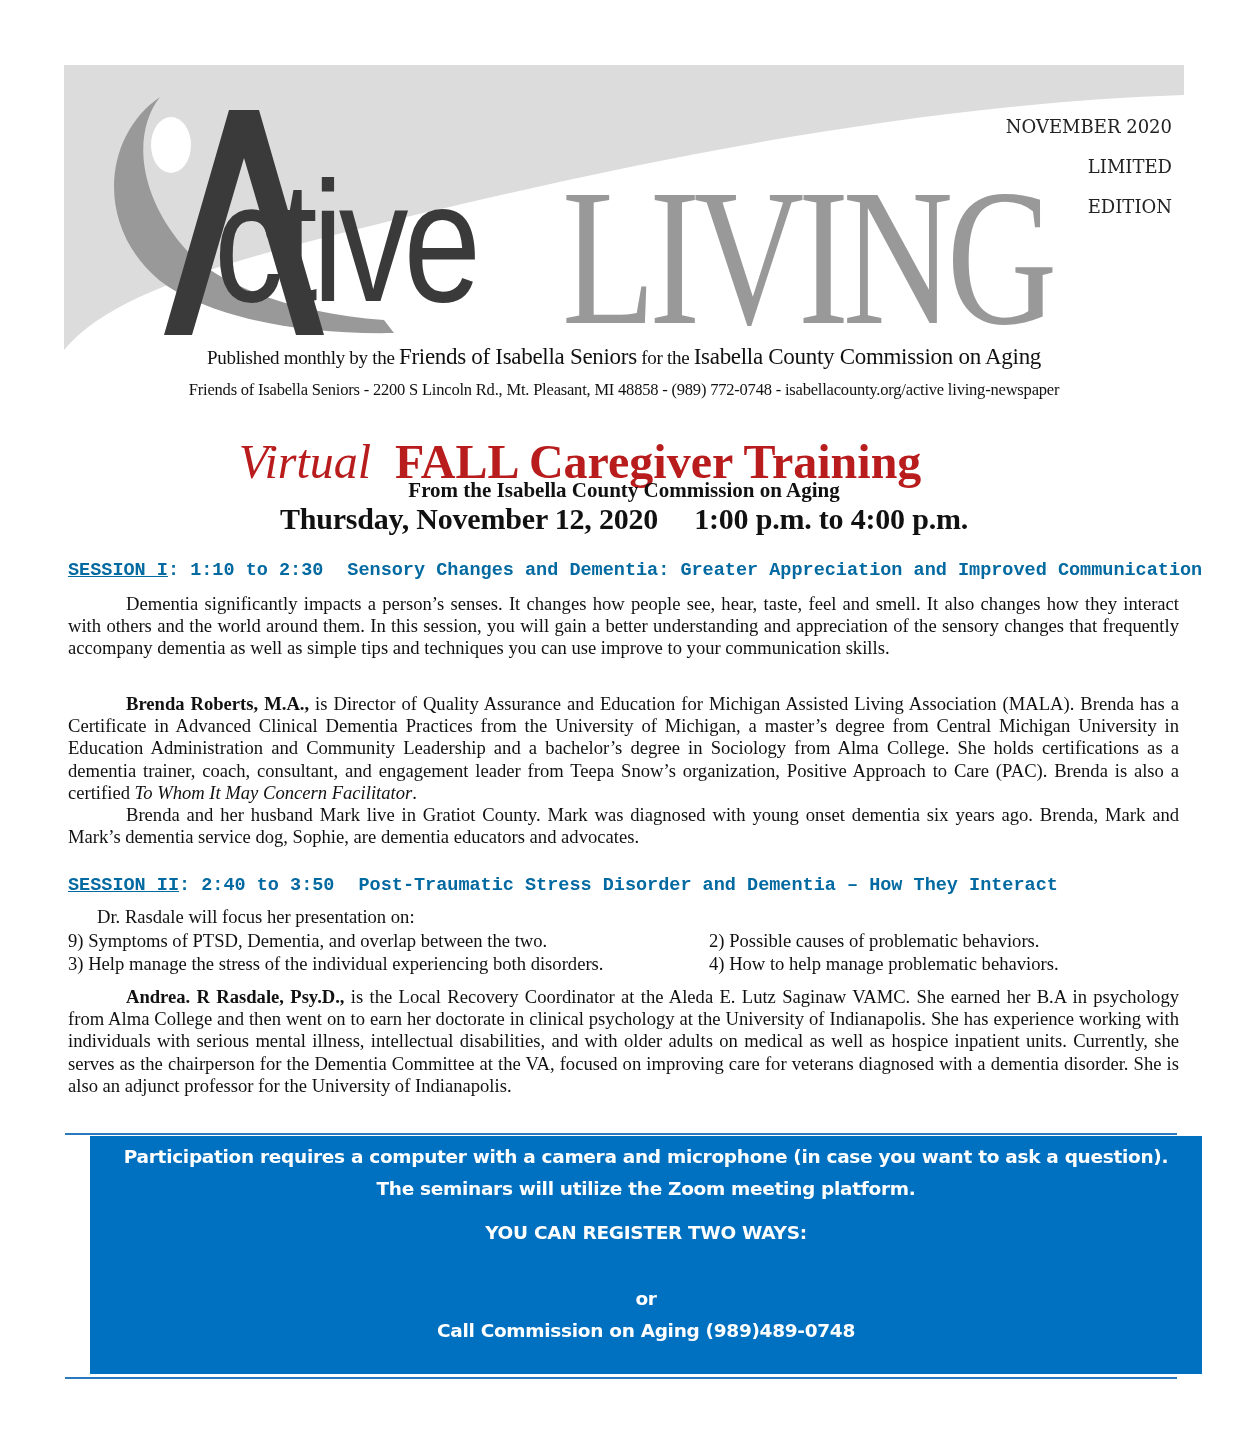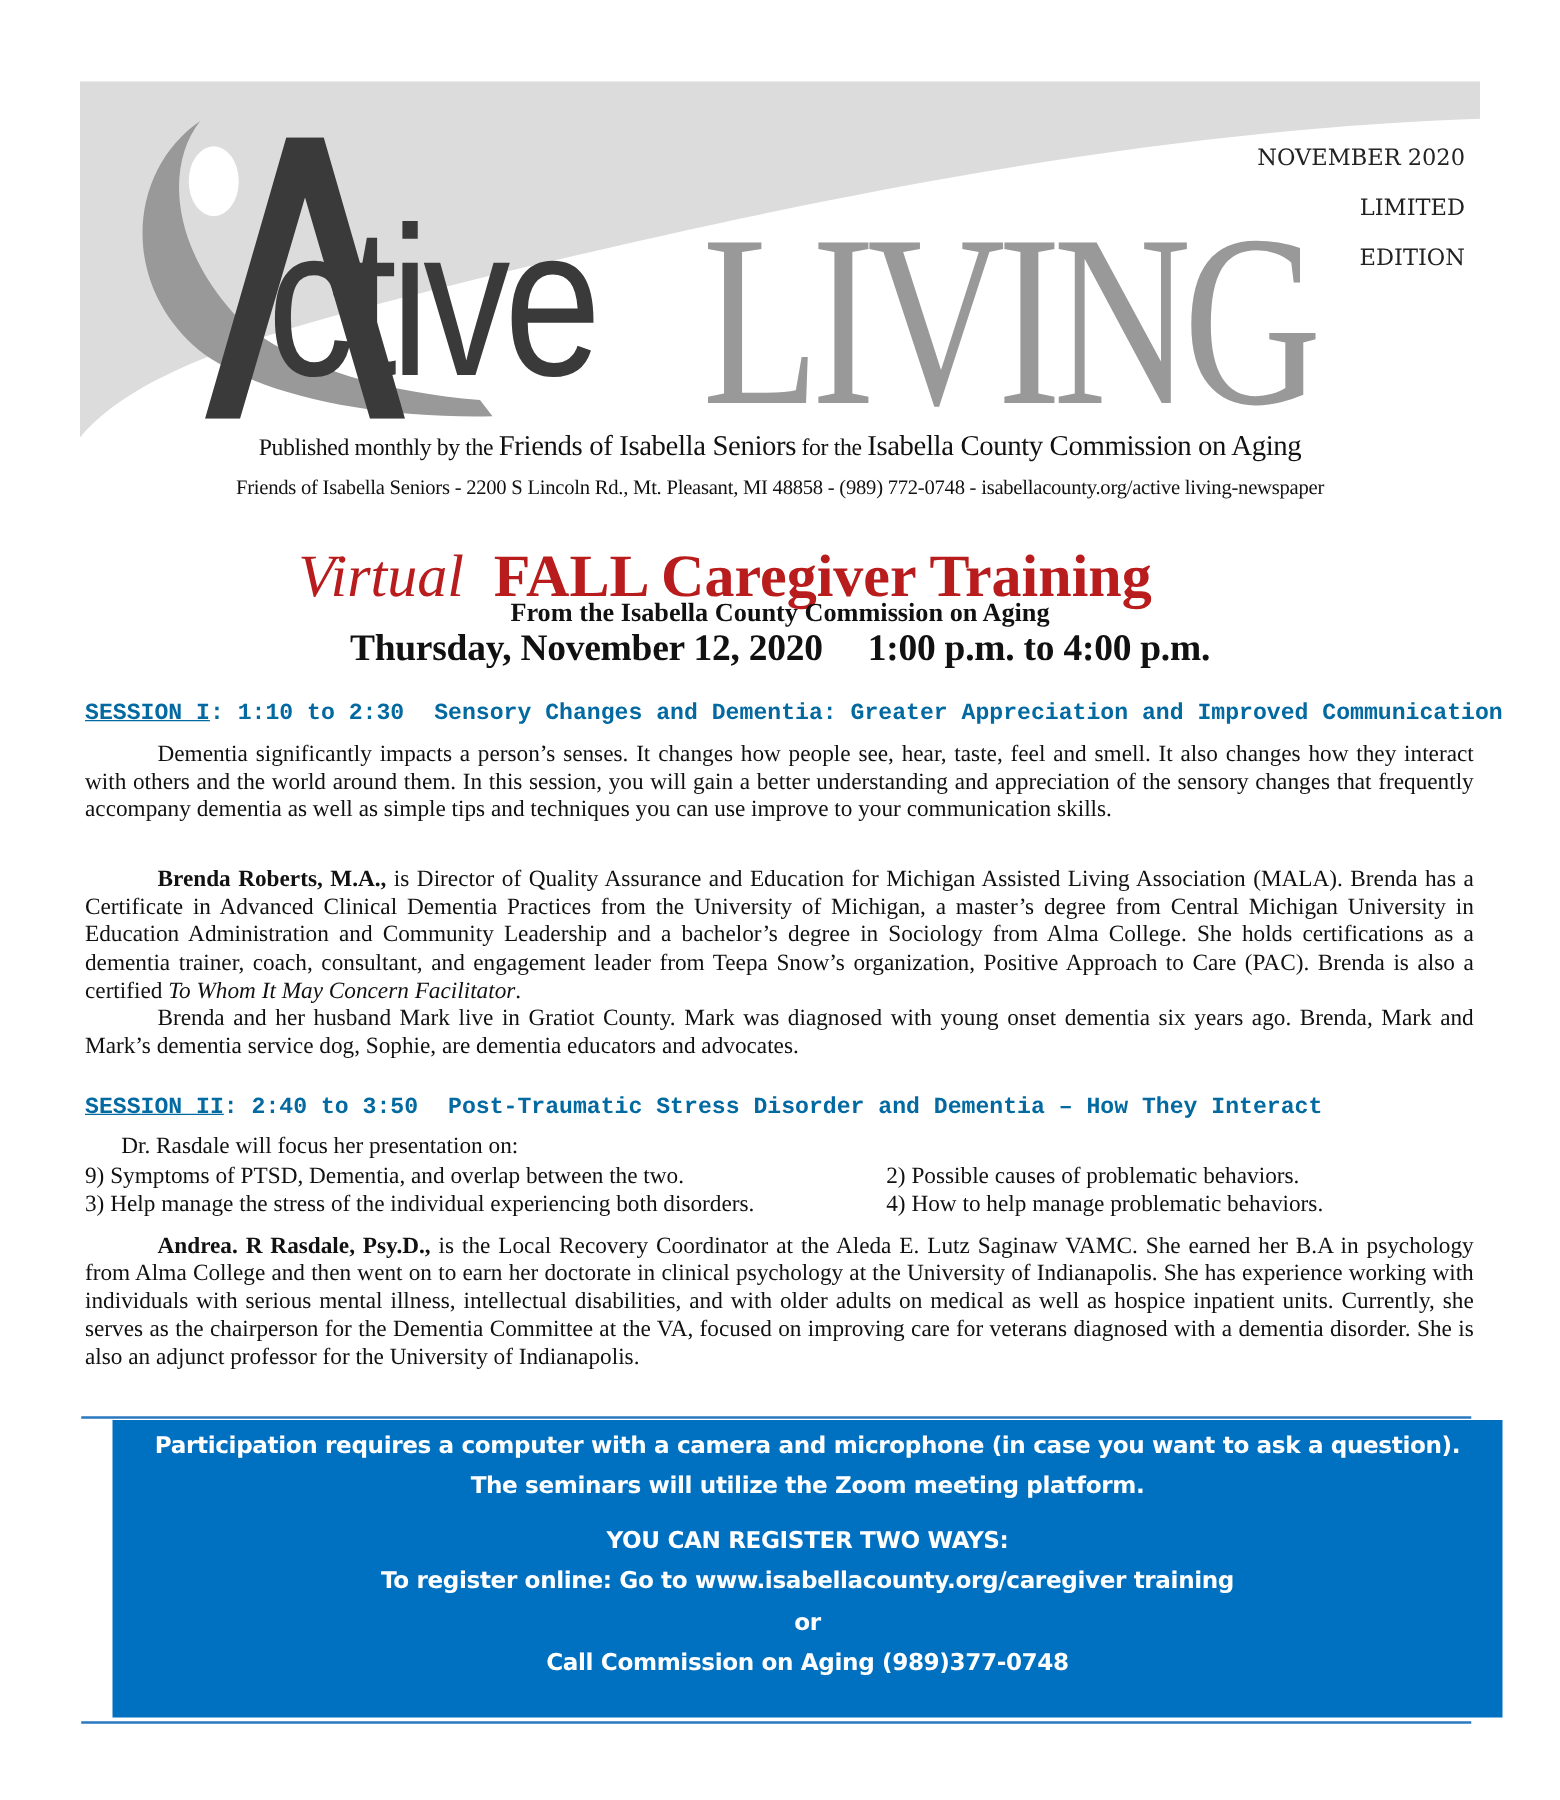--- a/index.html
+++ b/index.html
@@ -143,17 +143,16 @@
 <div class="focus-item" style="left:68px; top:953px">3)  Help manage the stress of the individual experiencing both disorders.</div>
 <div class="focus-item" style="left:709px; top:953px">4)  How to help manage problematic behaviors.</div>
 
 <p class="para" style="top:986px"><span class="indent"></span><b>Andrea. R Rasdale, Psy.D.,</b><span> is the Local Recovery Coordinator at the Aleda E. Lutz Saginaw VAMC. She earned her B.A in psychology from Alma College and then went on to earn her doctorate in clinical psychology at the University of Indianapolis. She has experience working with individuals with serious mental illness, intellectual disabilities, and with older adults on medical as well as hospice inpatient units. Currently, she serves as the chairperson for the Dementia Committee at the VA, focused on improving care for veterans diagnosed with a dementia disorder. She is also an adjunct professor for the University of Indianapolis.</span></p>
 
 <div class="rule" style="top:1133px"></div>
 <div class="blue-box">
   <div class="ln" style="top:10px">Participation requires a computer with a camera and microphone (in case you want to ask a question).</div>
   <div class="ln" style="top:42px">The seminars will utilize the Zoom meeting platform.</div>
   <div class="ln" style="top:86px">YOU CAN REGISTER TWO WAYS:</div>
-  <div class="ln" style="top:118px">To register online: Go to www.isabellacounty.org/caregiver training</div>
   <div class="ln" style="top:152px">or</div>
-  <div class="ln" style="top:184px">Call Commission on Aging (989)377-0748</div>
+  <div class="ln" style="top:184px">Call Commission on Aging (989)489-0748</div>
 </div>
 <div class="rule" style="top:1377px"></div>
 
 </body></html>

